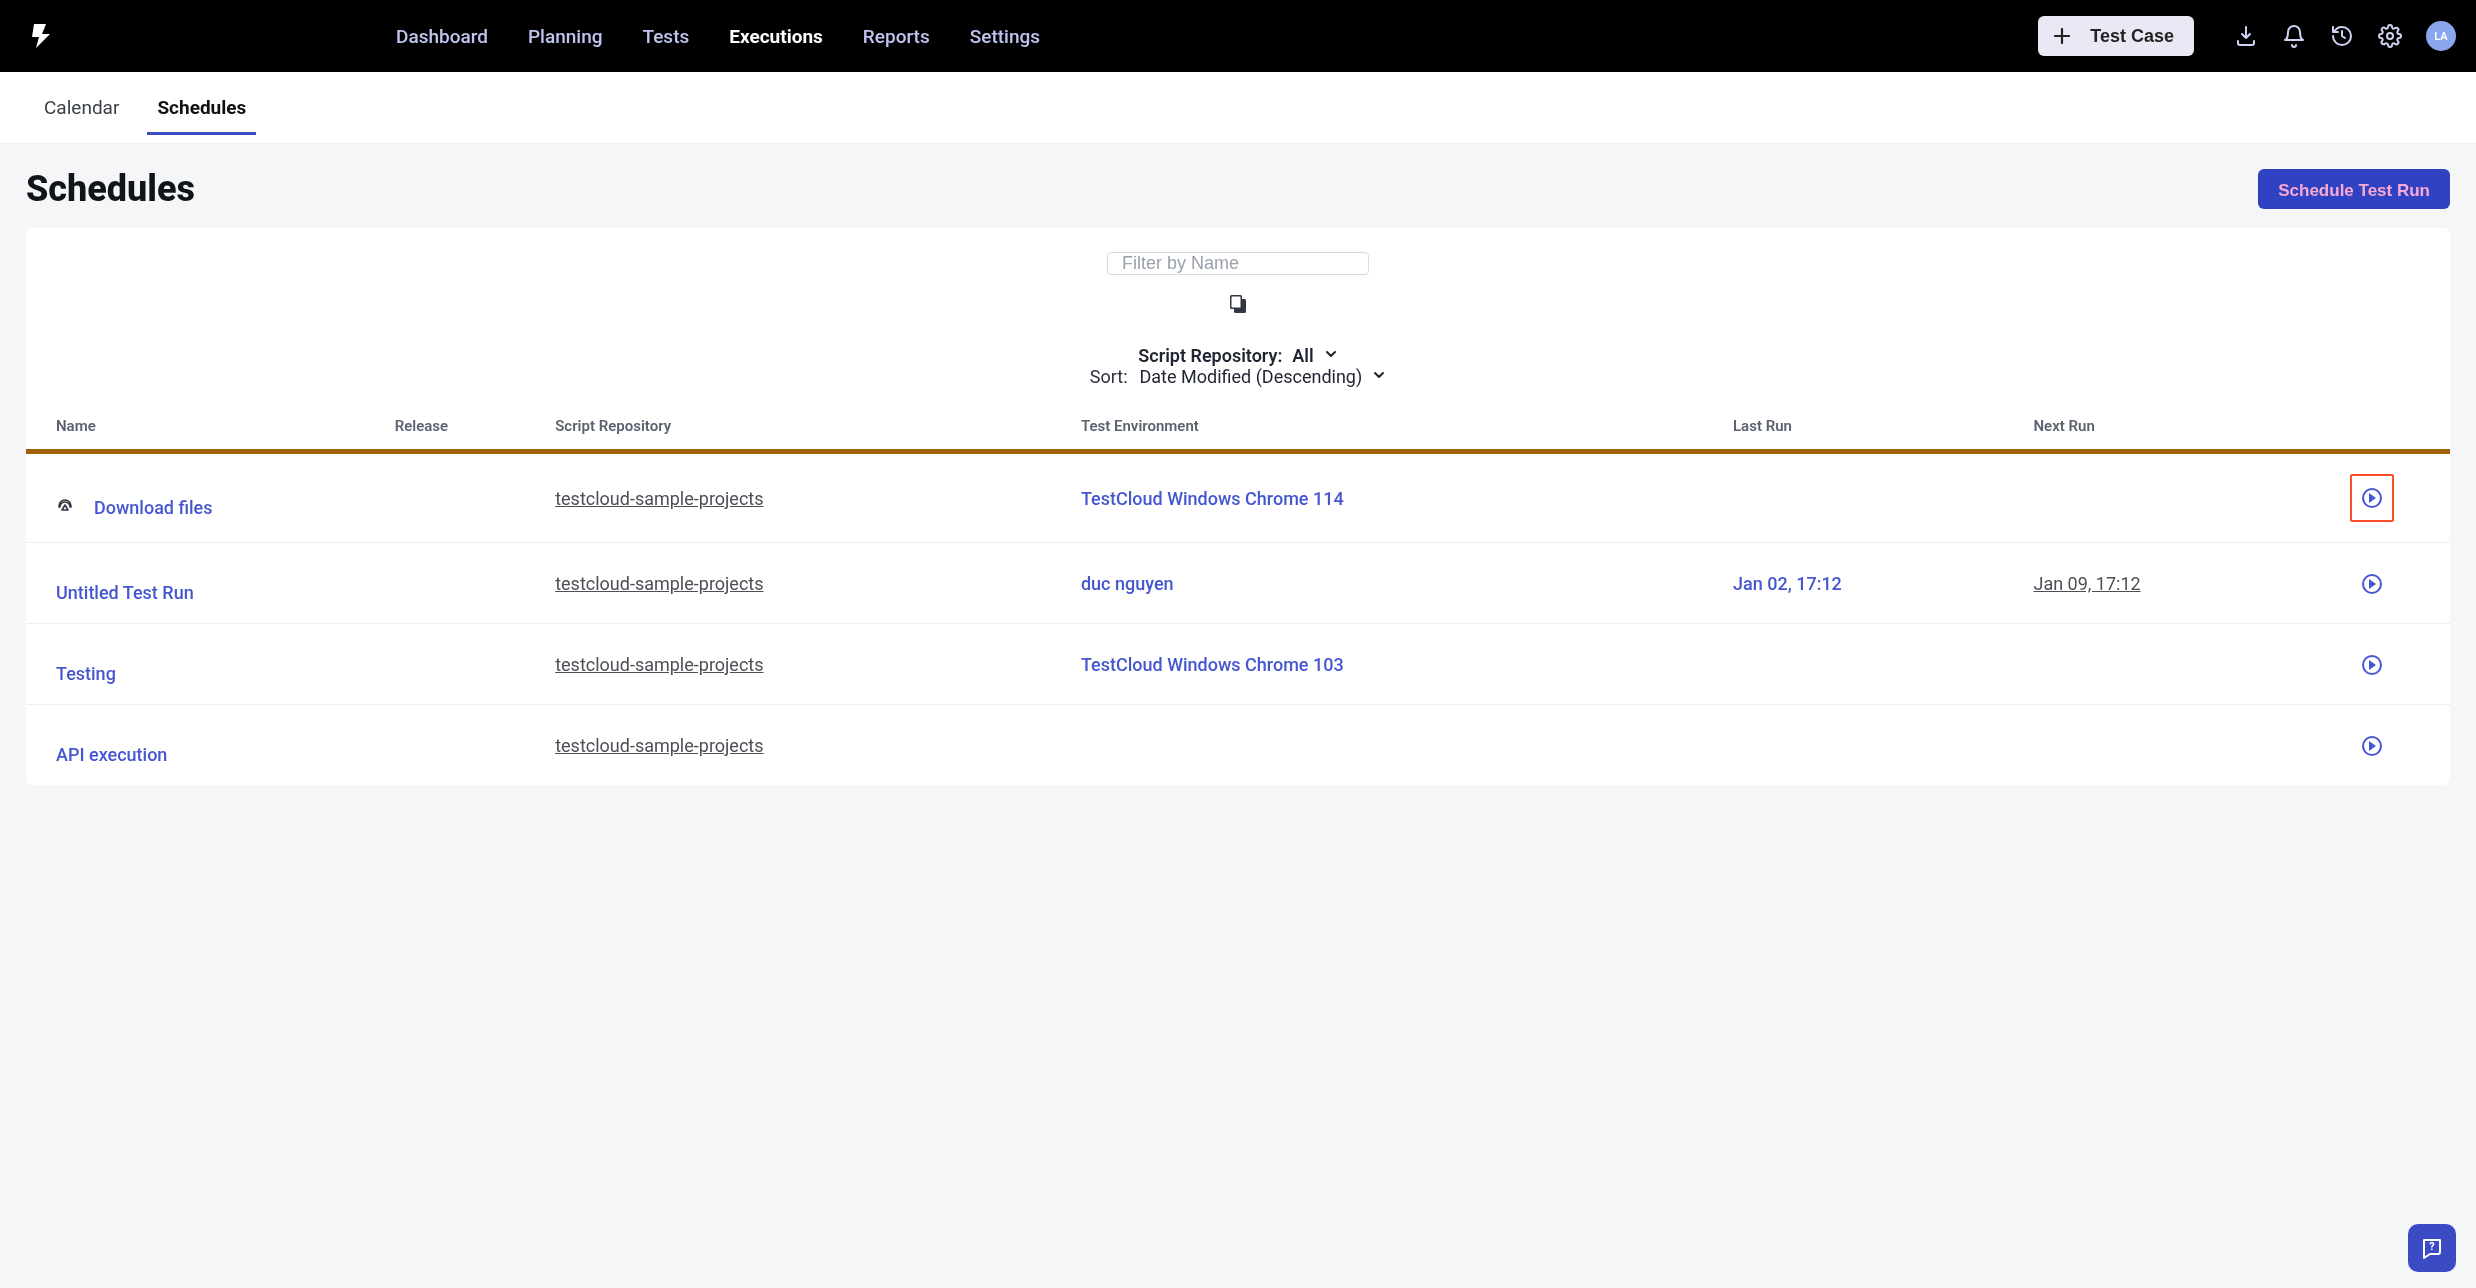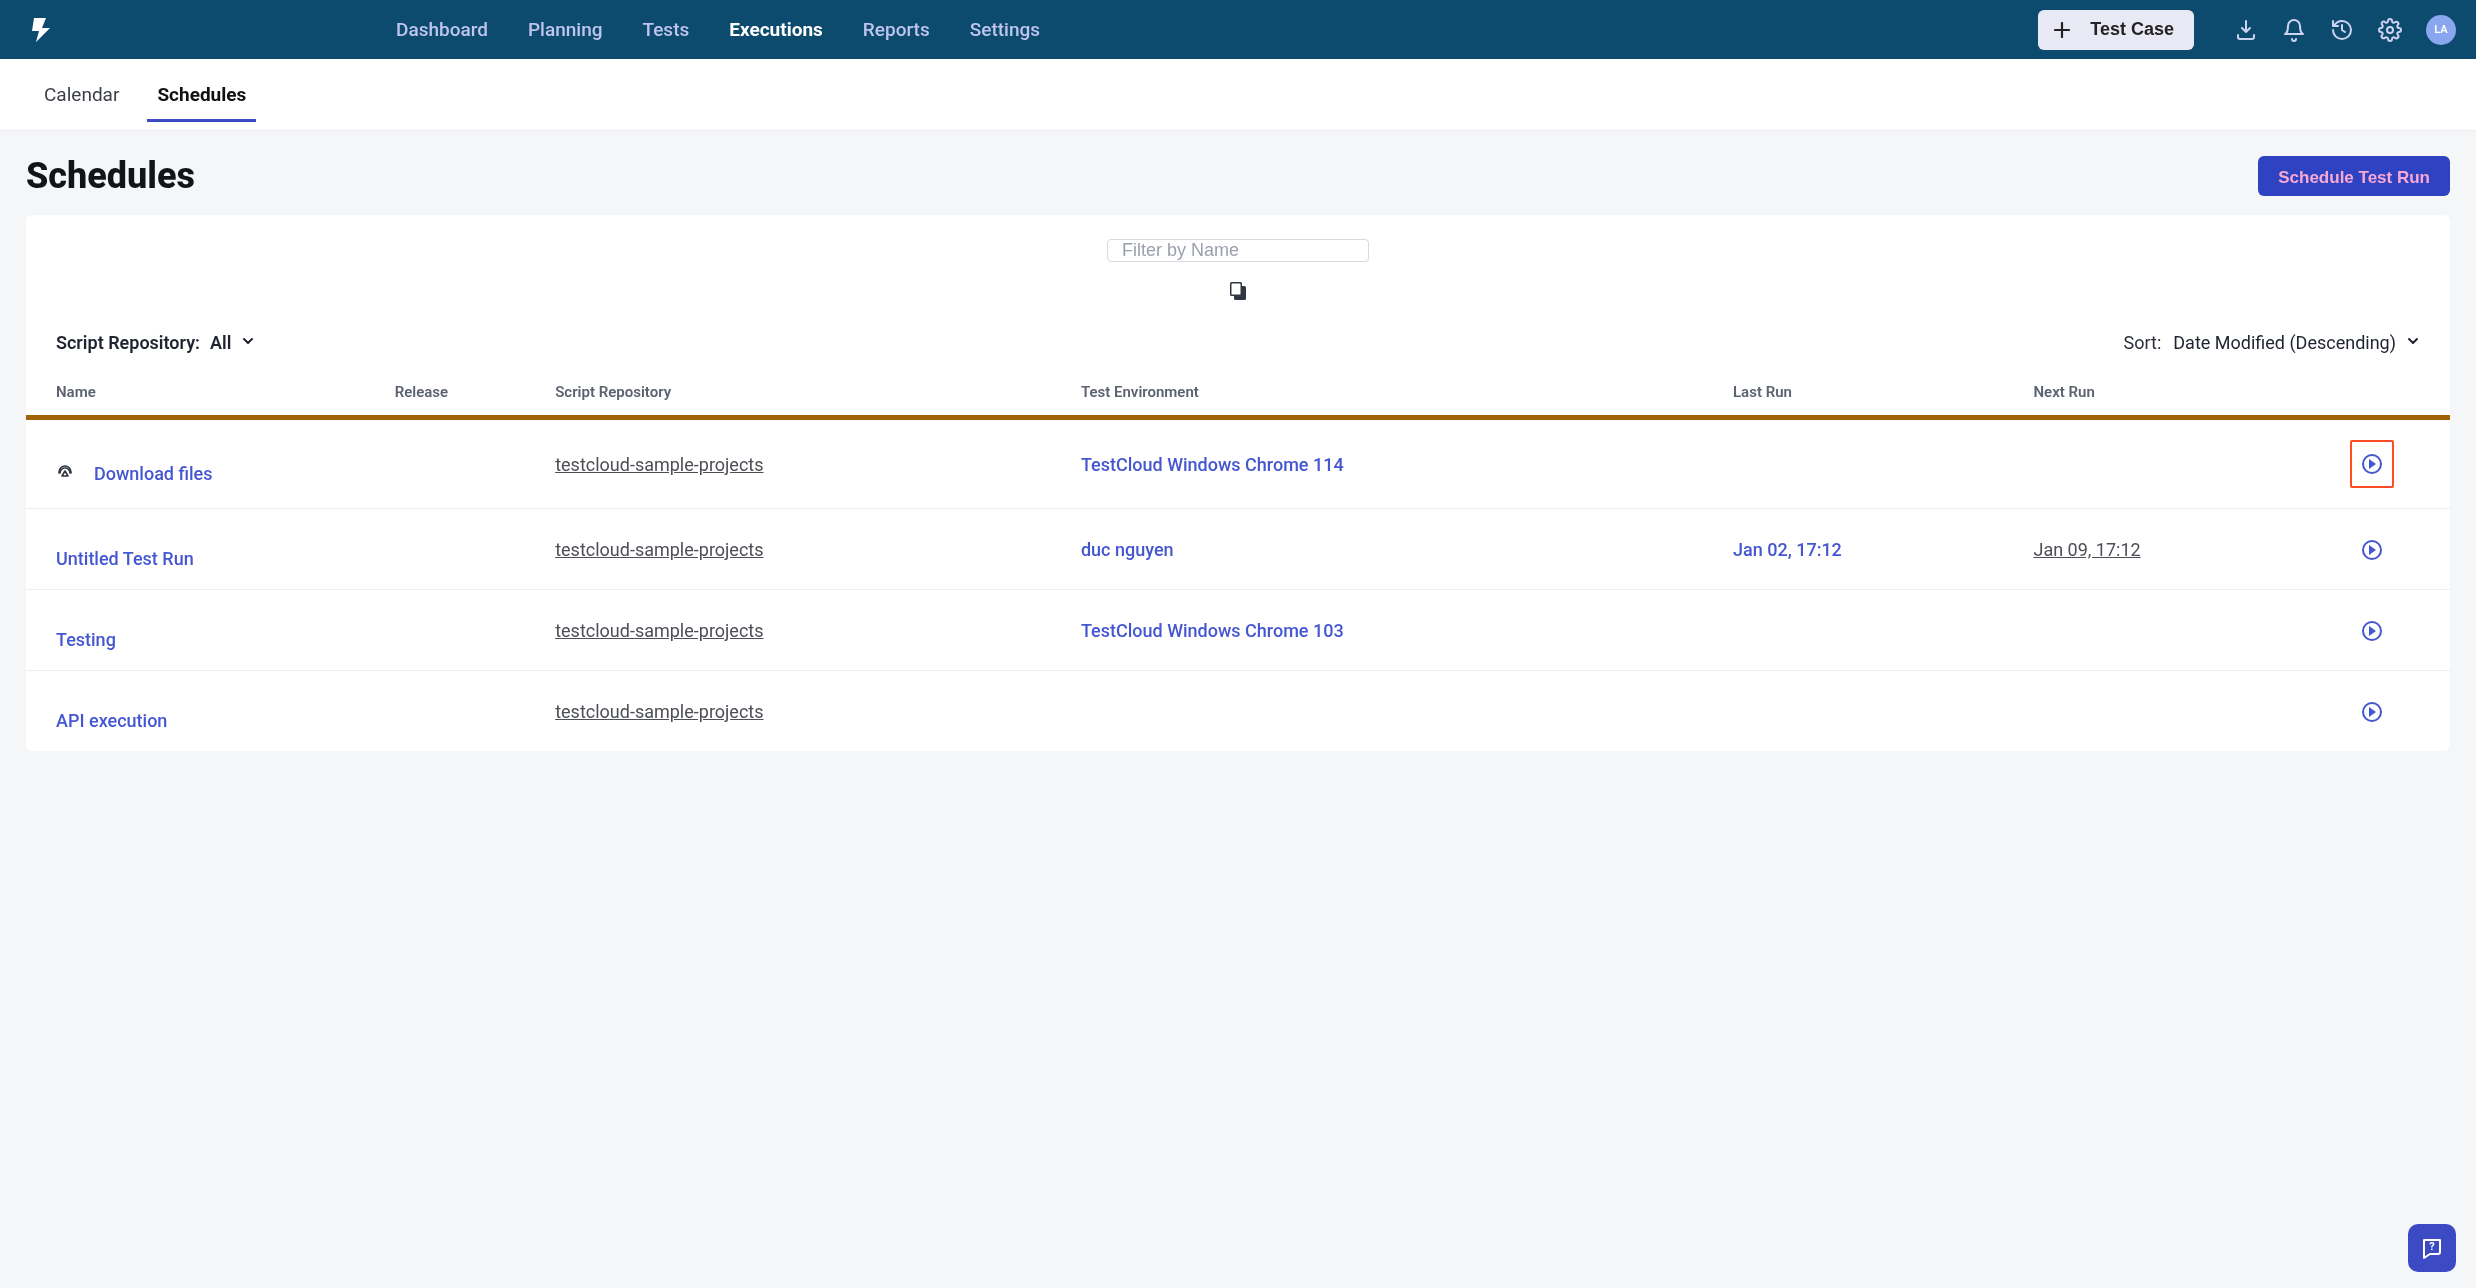--- a/index.html
+++ b/index.html
@@ -4,22 +4,22 @@
 <style>
   * { box-sizing: border-box; margin: 0; padding: 0; }
   body {
     font-family: -apple-system, BlinkMacSystemFont, "Segoe UI", Roboto, Helvetica, Arial, sans-serif;
     background: #f5f6f8;
     color: #1f2937;
     font-size: 16px;
   }
   
   .topnav {
-    background: #0c4a6e;
-    height: 59px;
+    background: #000000;
+    height: 72px;
     display: flex;
     align-items: center;
     padding: 0 20px 0 28px;
     gap: 20px;
   }
   .logo {
     width: 28px;
     height: 28px;
     position: relative;
     margin-right: 320px;
@@ -158,20 +158,21 @@
   .filter-input::placeholder { color: #9aa1ad; }
   .copy-icon {
     color: #303642;
     cursor: pointer;
   }
   .controls-row {
     display: flex;
     align-items: center;
     justify-content: space-between;
     padding: 26px 30px 18px;
+    flex-direction: column;
   }
   .repo-filter, .sort-control {
     display: flex;
     align-items: center;
     gap: 10px;
     font-size: 18px;
     cursor: pointer;
     font-weight: 600;
     color: #1f2430;
   }

